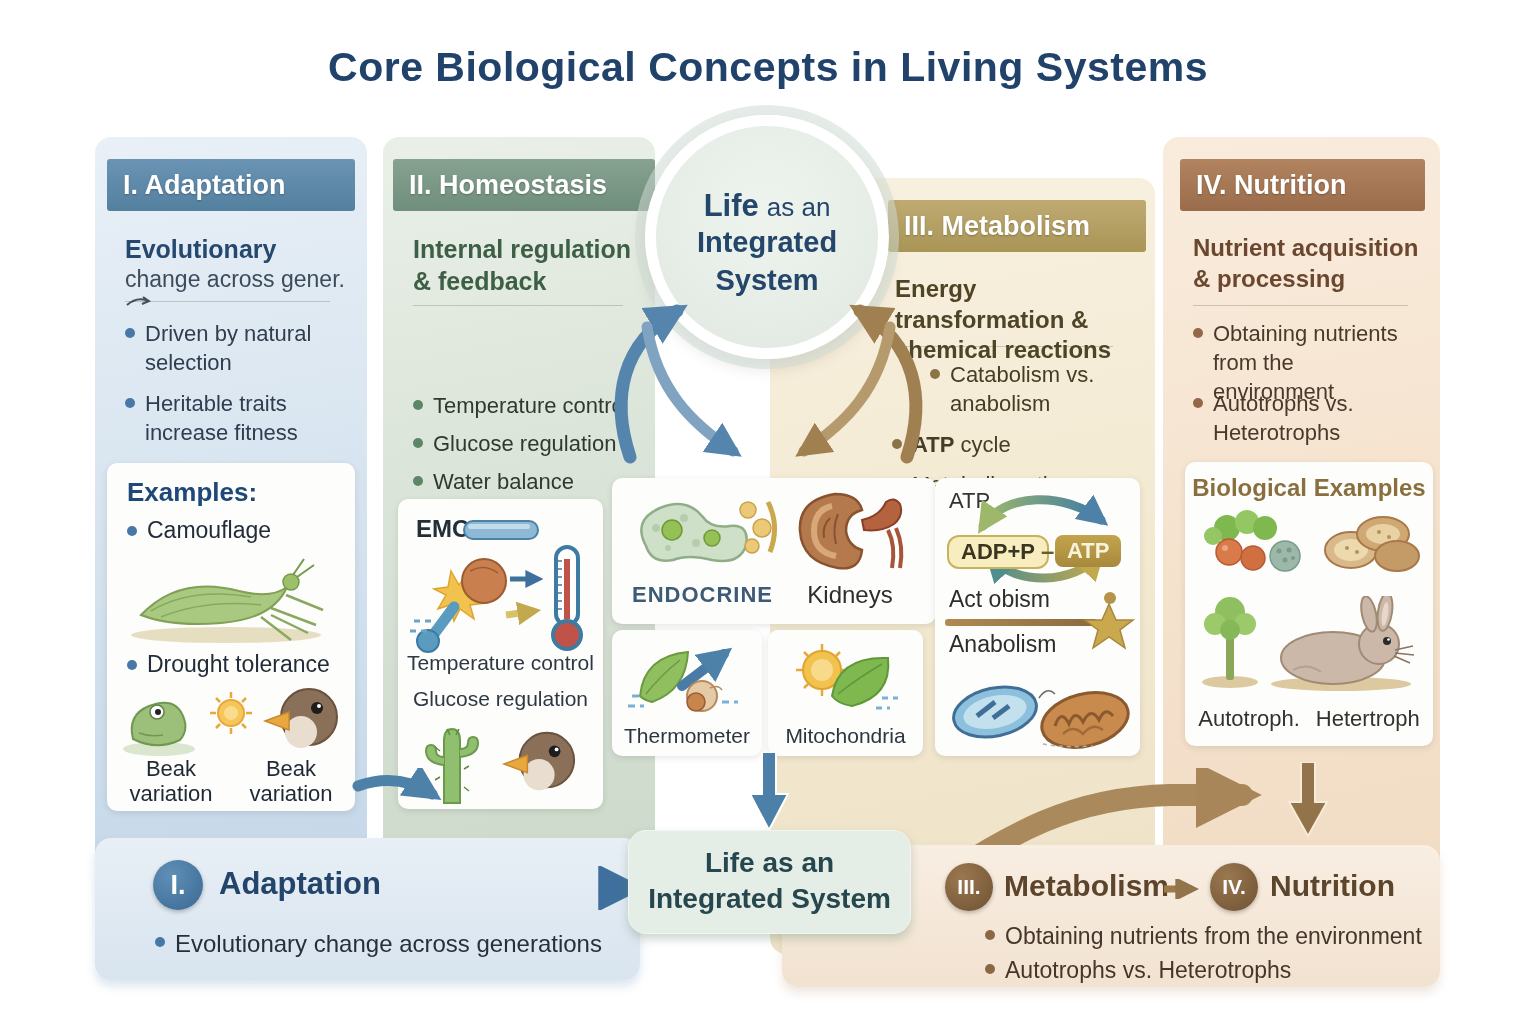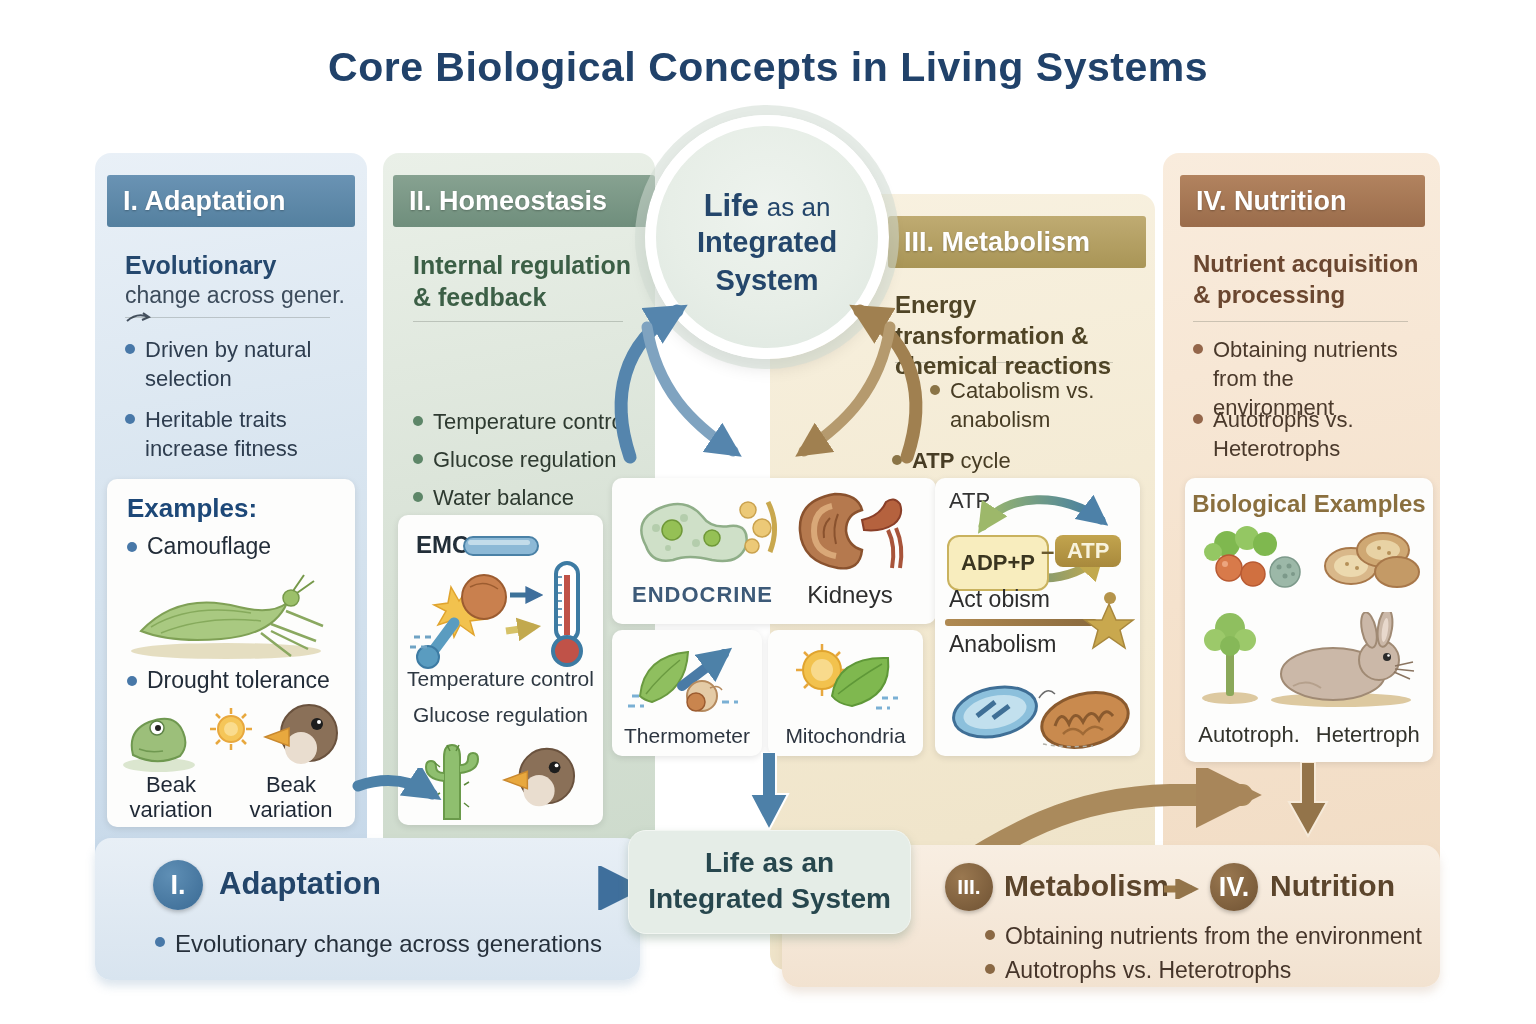--- a/index.html
+++ b/index.html
@@ -3,21 +3,21 @@
 <meta charset="utf-8">
 <style>
   * { margin:0; padding:0; box-sizing:border-box; }
   body { background:#ffffff; font-family:"Liberation Sans", sans-serif; }
   .canvas { position:relative; width:1536px; height:1024px; background:#ffffff; overflow:hidden; }
 
   .title { position:absolute; top:44px; left:0; width:1536px; text-align:center;
            font-size:41px; font-weight:bold; color:#21426a; letter-spacing:.5px; }
 
   
-  .panel { position:absolute; top:153px; height:776px; border-radius:16px; }
+  .panel { position:absolute; top:137px; height:776px; border-radius:16px; }
   .panel1 { left:95px;  width:272px; background:linear-gradient(170deg,#e9f0f7 0%,#d4e2ee 55%,#c3d6e8 100%); }
   .panel2 { left:383px; width:272px; background:linear-gradient(170deg,#eaf0e8 0%,#d7e1d5 55%,#cbd9ca 100%); }
   .panel3 { left:770px; width:385px; background:linear-gradient(170deg,#f8f1e0 0%,#f2e8cf 60%,#eee2c7 100%);margin-top:41px; }
   .panel4 { left:1163px; width:277px; background:linear-gradient(170deg,#f9ecdd 0%,#f5e2cd 55%,#f1dcc4 100%); }
 
   .hdr { position:absolute; height:52px; line-height:52px; color:#fff; font-weight:bold;
          font-size:27px; padding-left:16px; border-radius:3px; text-shadow:0 1px 2px rgba(0,0,0,.25); }
   .hdr1 { left:12px; top:22px; width:248px; background:linear-gradient(180deg,#6a93b4,#54809f); }
   .hdr2 { left:10px; top:22px; width:262px; background:linear-gradient(180deg,#87a291,#6f8e7c); }
   .hdr3 { left:118px; top:22px; width:258px; background:linear-gradient(180deg,#bfab72,#a99556); }
@@ -58,21 +58,21 @@
   .cardB { left:612px; top:630px; width:150px; height:126px; }
   .cardC { left:768px; top:630px; width:155px; height:126px; }
   .endocrine-label { position:absolute; left:8px; top:104px; width:165px; text-align:center;
                      font-size:22px; font-weight:bold; letter-spacing:1px; color:#3d5a78; }
   .kidneys-label { position:absolute; left:178px; top:103px; width:120px; text-align:center; font-size:24px; color:#2d2d2d; }
   .small-card-label { position:absolute; left:0; top:94px; width:100%; text-align:center; font-size:21px; color:#2d3540; }
 
   .atp-card { left:935px; top:478px; width:205px; height:278px; }
   .atp-corner { position:absolute; left:14px; top:10px; font-size:22px; color:#333; }
   .adp-pill { position:absolute; left:12px; top:57px; background:#f8edbe; border:2px solid #c9b25e;
-              border-radius:12px; padding:13px 12px; font-size:22px; font-weight:bold; color:#3a3520; }
+              border-radius:12px; padding:2px 12px; font-size:22px; font-weight:bold; color:#3a3520; }
   .cycle-dash { position:absolute; left:106px; top:59px; font-size:24px; font-weight:bold; color:#6a5a2e; }
   .atp-tab { position:absolute; left:120px; top:57px; background:linear-gradient(180deg,#c2a44e,#a8893c);
              border-radius:8px; padding:3px 12px; font-size:22px; font-weight:bold; color:#f8f3dd; }
   .cat-label { position:absolute; left:14px; top:108px; font-size:23px; color:#2c2c2c; }
   .cat-bar { position:absolute; left:10px; top:141px; width:152px; height:7px; border-radius:3px;
              background:linear-gradient(90deg,#b08a52,#8a6a3e); }
   .ana-label { position:absolute; left:14px; top:153px; font-size:23px; color:#2c2c2c; }
 
   .bio-card { left:22px; top:325px; width:248px; height:284px;padding-left:32px; }
   .bio-title { position:absolute; left:0; top:12px; width:100%; text-align:center;
@@ -516,21 +516,21 @@
       <span class="txt">Evolutionary change across generations</span>
     </div>
   </div>
 
   <div class="band band-right">
     <div class="badge badge-brown br-badge1" style="font-size:21px">III.</div>
     <div class="br-title br-t1">Metabolism</div>
     <svg class="abs" style="left:380px; top:34px" width="46" height="20" viewBox="0 0 46 20">
       <path d="M2,10 L30,10" stroke="#9c7a4a" stroke-width="7" marker-end="url(#mDkBrown)"></path>
     </svg>
-    <div class="badge badge-brown br-badge2" style="font-size:27px">IV.</div>
+    <div class="badge badge-brown br-badge2" style="font-size:21px">IV.</div>
     <div class="br-title br-t2">Nutrition</div>
     <div class="bullet br-bullet1">
       <span class="dot dot-br"></span>
       <span class="txt">Obtaining nutrients from the environment</span>
     </div>
     <div class="bullet br-bullet2">
       <span class="dot dot-br"></span>
       <span class="txt">Autotrophs vs. Heterotrophs</span>
     </div>
   </div>

